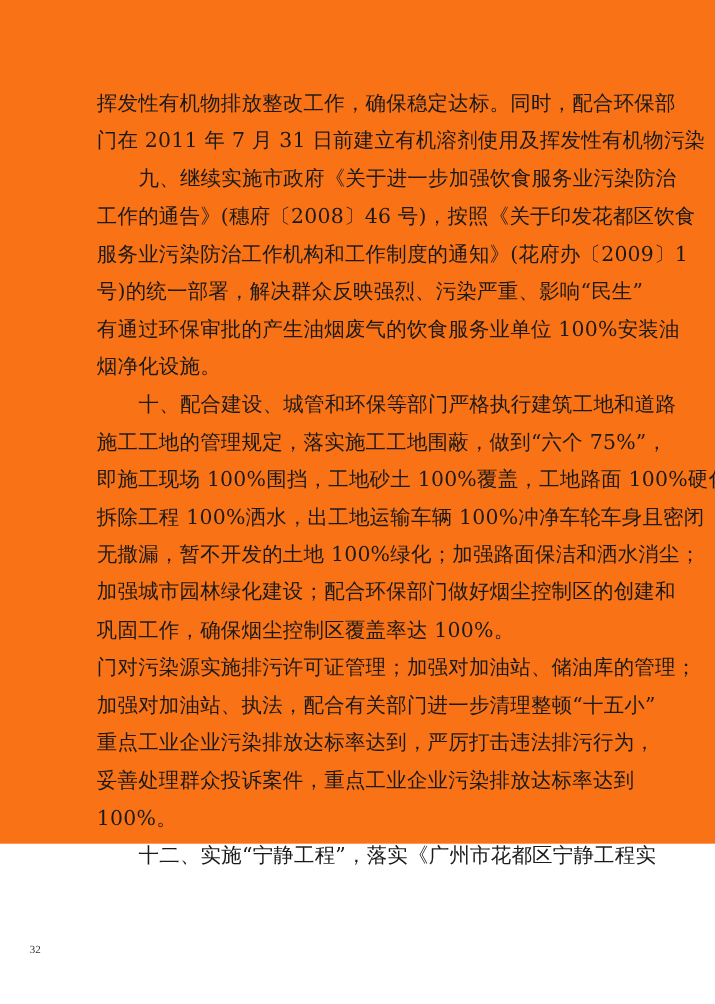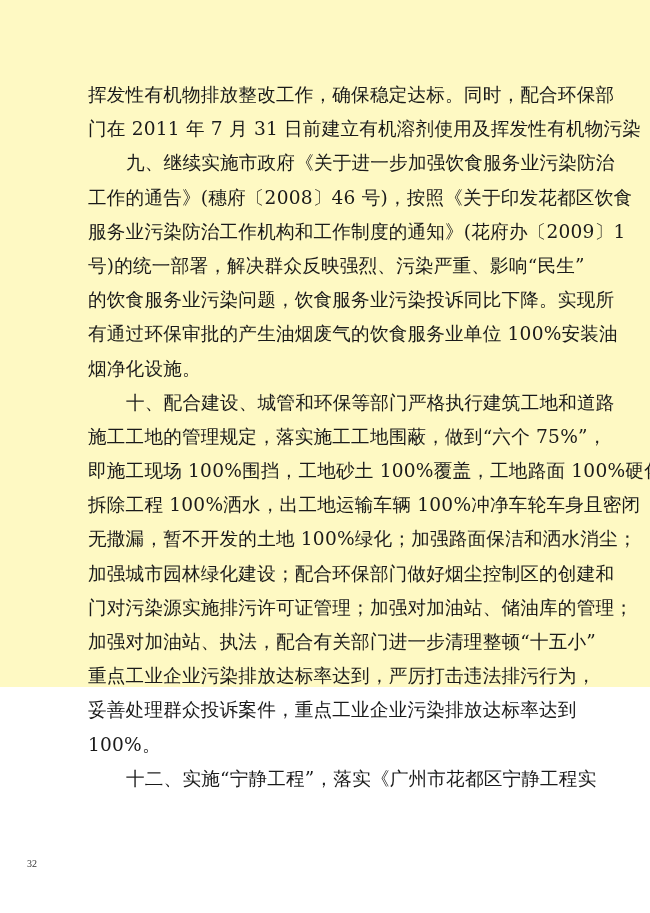--- a/index.html
+++ b/index.html
@@ -13,22 +13,22 @@
       position: relative;
       overflow: hidden;
       font-family: "DejaVu Serif", "Liberation Serif", serif;
       color: #1a1a1a;
     }
     .page {
       position: absolute;
       left: 0;
       top: 0;
       width: 650px;
-      height: 687px;
-      background: #fef9c3;
+      height: 767px;
+      background: #f97316;
     }
     .body-text {
       position: absolute;
       left: 88px;
       top: 78px;
       width: 474px;
     }
     .line {
       height: 34.2px;
       line-height: 34.2px;
@@ -59,29 +59,29 @@
 <body>
 
 <div class="page">
   <div class="body-text" id="body-text">
       <div class="line">挥发性有机物排放整改工作，确保稳定达标。同时，配合环保部</div>
       <div class="line">门在 2011 年 7 月 31 日前建立有机溶剂使用及挥发性有机物污染</div>
       <div class="line indent">九、继续实施市政府《关于进一步加强饮食服务业污染防治</div>
       <div class="line">工作的通告》(穗府〔2008〕46 号)，按照《关于印发花都区饮食</div>
       <div class="line">服务业污染防治工作机构和工作制度的通知》(花府办〔2009〕1</div>
       <div class="line">号)的统一部署，解决群众反映强烈、污染严重、影响“民生”</div>
-      <div class="line">的饮食服务业污染问题，饮食服务业污染投诉同比下降。实现所</div>
       <div class="line">有通过环保审批的产生油烟废气的饮食服务业单位 100%安装油</div>
       <div class="line last">烟净化设施。</div>
       <div class="line indent">十、配合建设、城管和环保等部门严格执行建筑工地和道路</div>
       <div class="line">施工工地的管理规定，落实施工工地围蔽，做到“六个 75%”，</div>
       <div class="line">即施工现场 100%围挡，工地砂土 100%覆盖，工地路面 100%硬化，</div>
       <div class="line">拆除工程 100%洒水，出工地运输车辆 100%冲净车轮车身且密闭</div>
       <div class="line">无撒漏，暂不开发的土地 100%绿化；加强路面保洁和洒水消尘；</div>
       <div class="line">加强城市园林绿化建设；配合环保部门做好烟尘控制区的创建和</div>
+      <div class="line last">巩固工作，确保烟尘控制区覆盖率达 100%。</div>
       <div class="line">门对污染源实施排污许可证管理；加强对加油站、储油库的管理；</div>
       <div class="line">加强对加油站、执法，配合有关部门进一步清理整顿“十五小”</div>
       <div class="line">重点工业企业污染排放达标率达到，严厉打击违法排污行为，</div>
       <div class="line">妥善处理群众投诉案件，重点工业企业污染排放达标率达到</div>
       <div class="line last">100%。</div>
       <div class="line indent">十二、实施“宁静工程”，落实《广州市花都区宁静工程实</div>
     </div>
   <div class="page-number">32</div>
 </div>
 

